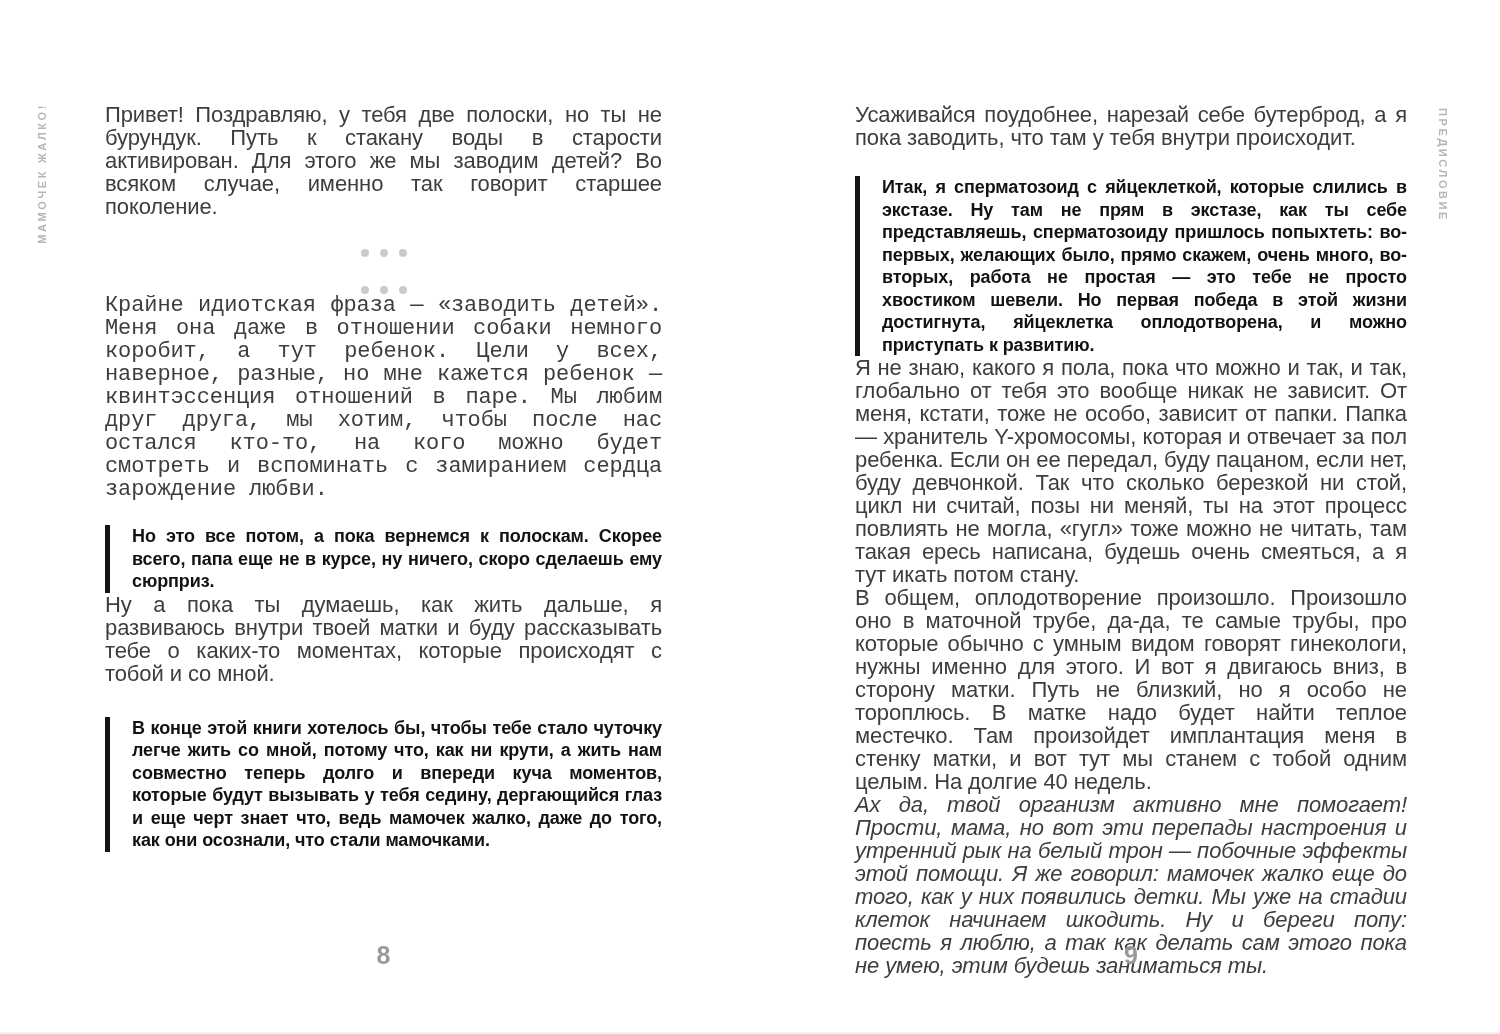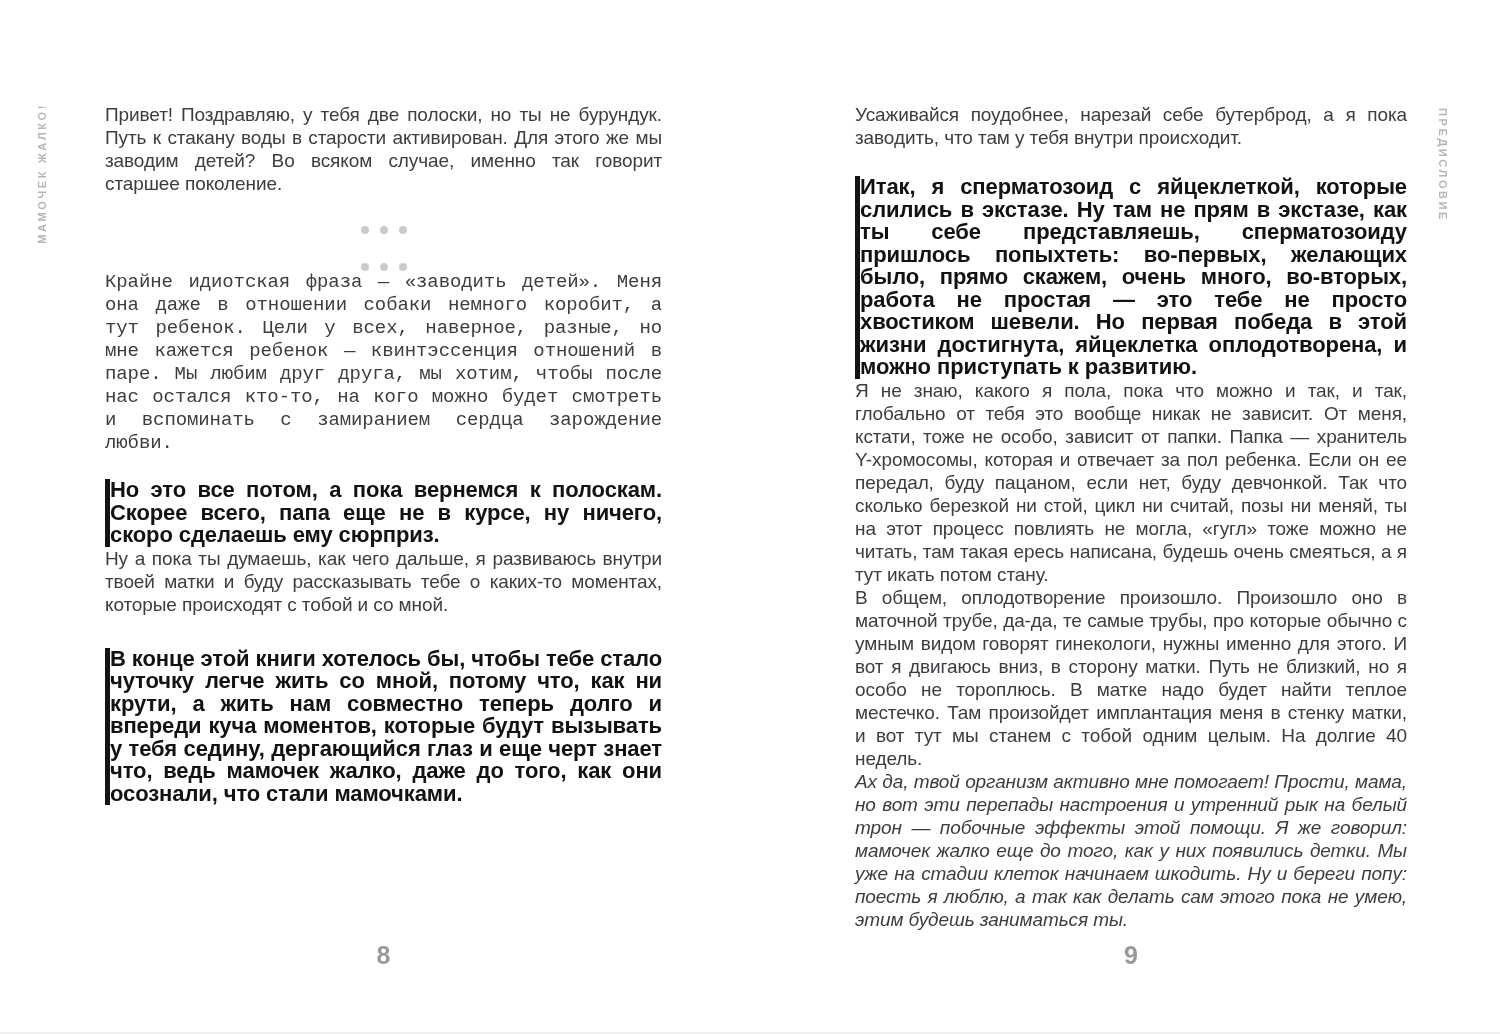--- a/index.html
+++ b/index.html
@@ -9,29 +9,30 @@
     font-family:"Liberation Sans","DejaVu Sans",sans-serif;
     position:relative;
     overflow:hidden;
   }
   .page{position:absolute;top:0;height:1034px;}
   .page-left{left:105px;width:557px;}
   .page-right{left:855px;width:552px;}
   .content{padding-top:103px;}
   p.body{
     margin:0;
-    font-size:19px;line-height:23px;
+    font-size:22px;line-height:23px;
     color:#3b3d40;
     text-align:justify;
     letter-spacing:-0.1px;
   }
   .quote{
     margin:0;
     border-left:5px solid #141414;
-    font-size:22px;line-height:22.5px;
+    padding-left:22px;
+    font-size:18px;line-height:22.5px;
     font-weight:700;
     color:#121212;
     text-align:justify;
     letter-spacing:-0.1px;
   }
   h1.section-heading{
     margin:0 auto;
     max-width:470px;
     font-size:31px;line-height:43px;
     font-weight:700;
@@ -108,21 +109,21 @@
     <div class="dots lp-dots-2">
       <i></i>
         <i></i>
         <i></i>
     </div>
 
     <p class="body lp-para-1">Крайне идиотская фраза — «заводить детей». Меня она даже в отношении собаки немного коробит, а тут ребенок. Цели у всех, наверное, разные, но мне кажется ребенок — квинтэссенция отношений в паре. Мы любим друг друга, мы хотим, чтобы после нас остался кто-то, на кого можно будет смотреть и вспоминать с замиранием сердца зарождение любви.</p>
 
     <blockquote class="quote lp-quote-1">Но это все потом, а пока вернемся к полоскам. Скорее всего, папа еще не в курсе, ну ничего, скоро сделаешь ему сюрприз.</blockquote>
 
-    <p class="body lp-para-2">Ну а пока ты думаешь, как чего дальше, я развиваюсь внутри твоей матки и буду рассказывать тебе о каких-то моментах, которые происходят с тобой и со мной.</p>
+    <p class="body lp-para-2">Ну а пока ты думаешь, как жить дальше, я развиваюсь внутри твоей матки и буду рассказывать тебе о каких-то моментах, которые происходят с тобой и со мной.</p>
 
     <blockquote class="quote lp-quote-2">В конце этой книги хотелось бы, чтобы тебе стало чуточку легче жить со мной, потому что, как ни крути, а жить нам совместно теперь долго и впереди куча моментов, которые будут вызывать у тебя седину, дергающийся глаз и еще черт знает что, ведь мамочек жалко, даже до того, как они осознали, что стали мамочками.</blockquote>
 
   </div>
   <div class="pagenum">8</div>
 </section>
 
 <section class="page page-right">
   <div class="content">
 

